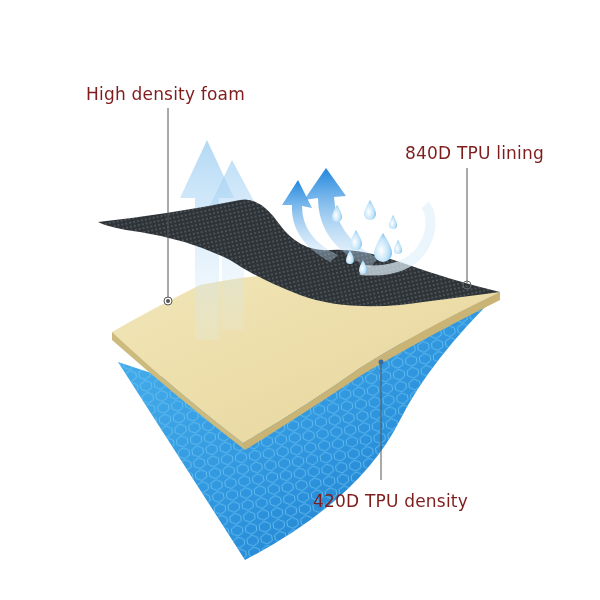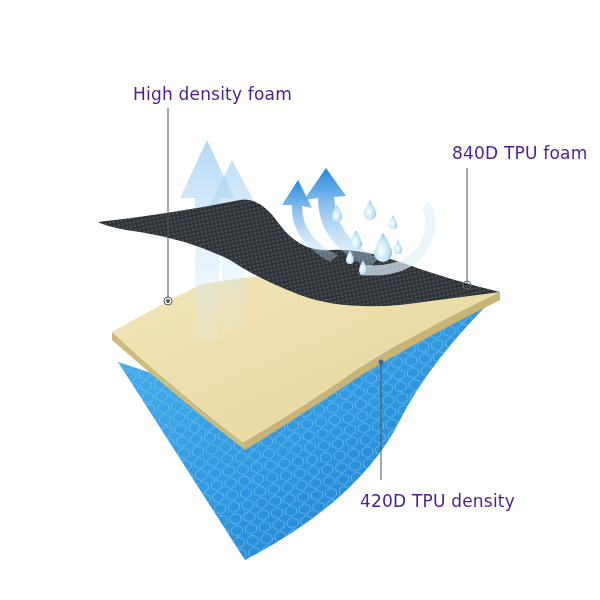--- a/index.html
+++ b/index.html
@@ -1,18 +1,18 @@
 <!DOCTYPE html>
 <html><head>
 <meta charset="utf-8">
 <style>
   html,body{margin:0;padding:0;background:#fff;}
   #stage{position:relative;width:600px;height:600px;overflow:hidden;background:#fff;font-family:"DejaVu Sans","Liberation Sans",sans-serif;}
   svg#diagram{position:absolute;left:0;top:0;}
-  .label{position:absolute;font-size:17px;color:#4c1d95;white-space:nowrap;letter-spacing:0.2px;margin-left:47px;}
+  .label{position:absolute;font-size:17px;color:#7f1d1d;white-space:nowrap;letter-spacing:0.2px;}
 </style>
 </head>
 <body>
 
 <div id="stage">
   <svg id="diagram" width="600" height="600" viewBox="0 0 600 600" xmlns="http://www.w3.org/2000/svg">
     <defs>
       <pattern id="hex" width="14" height="12" patternUnits="userSpaceOnUse" patternTransform="rotate(-8)">
         <polygon points="7,1 12.5,4 12.5,9 7,12 1.5,9 1.5,4" fill="none" stroke="#6cc4f2" stroke-width="1"></polygon>
       </pattern>
@@ -87,15 +87,15 @@
       <circle cx="168" cy="301" r="4" fill="#fff" stroke="#555"></circle>
         <circle cx="168" cy="301" r="2" fill="#555"></circle>
       <line x1="467" y1="168" x2="467" y2="283" stroke="#555" stroke-width="1"></line>
       <circle cx="467" cy="285" r="4" fill="none" stroke="#666"></circle>
       <line x1="381" y1="364" x2="381" y2="480" stroke="#555" stroke-width="1"></line>
       <circle cx="381" cy="362" r="2.5" fill="#3a6aa0"></circle>
     </g>
   </svg>
 
   <div class="label" style="left:86px;top:84px;">High density foam</div>
-  <div class="label" style="left:405px;top:143px;">840D TPU foam</div>
+  <div class="label" style="left:405px;top:143px;">840D TPU lining</div>
   <div class="label" style="left:313px;top:491px;">420D TPU density</div>
 </div>
 
 </body></html>

